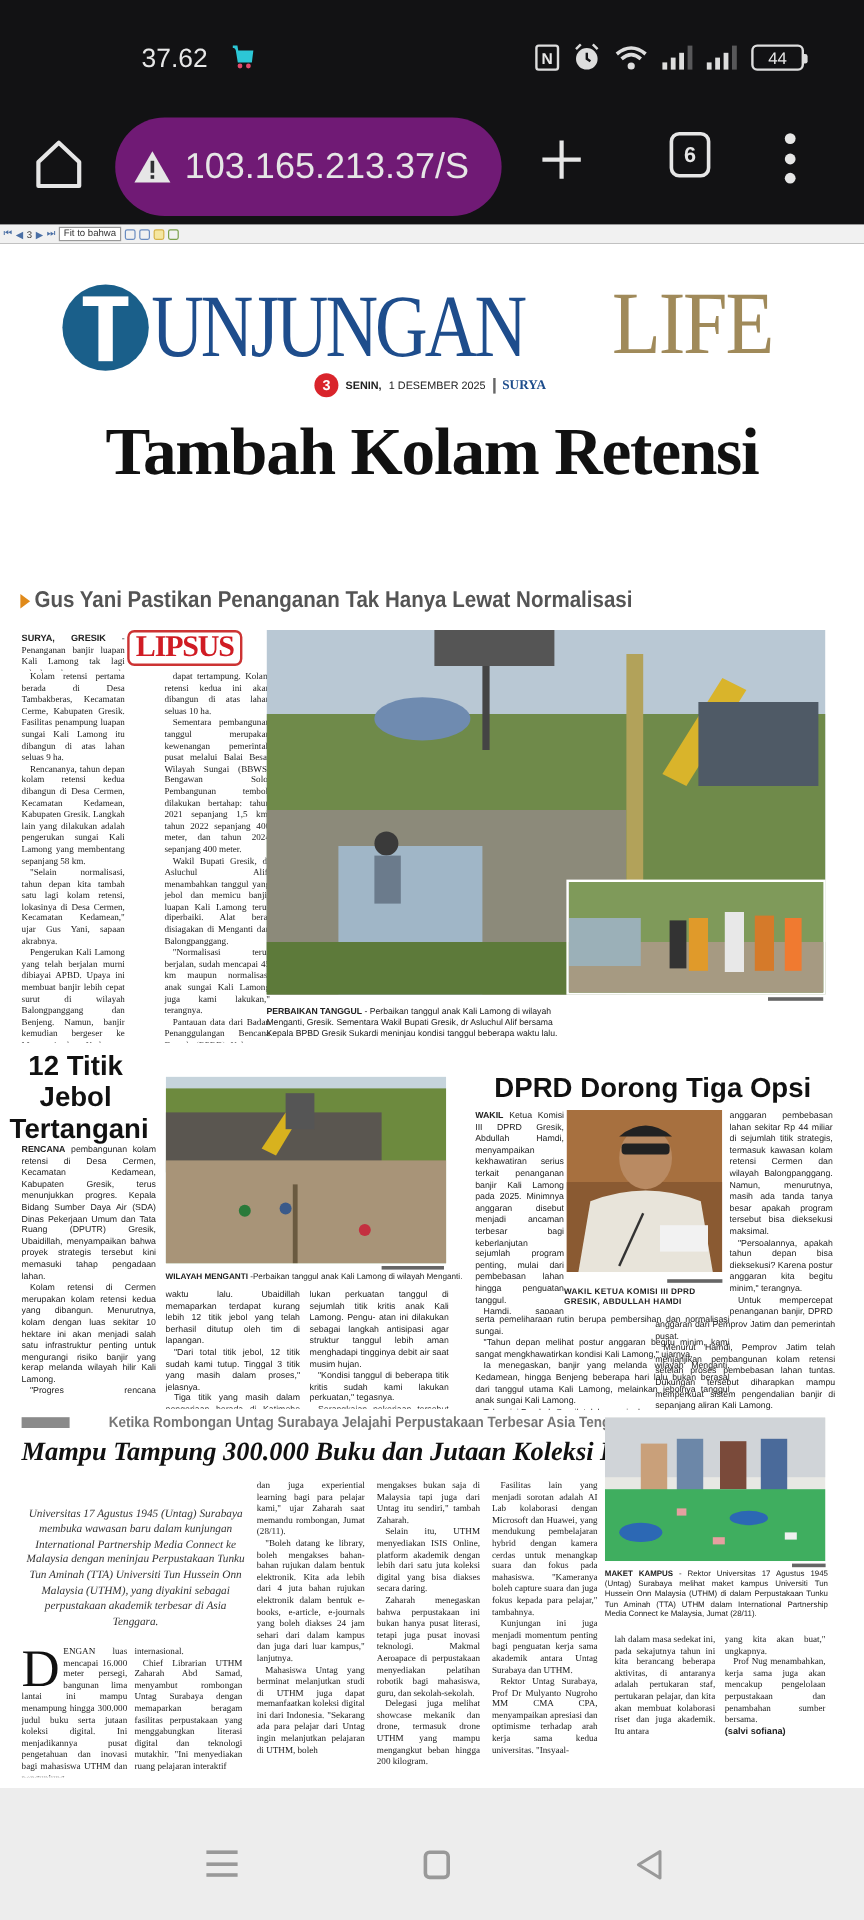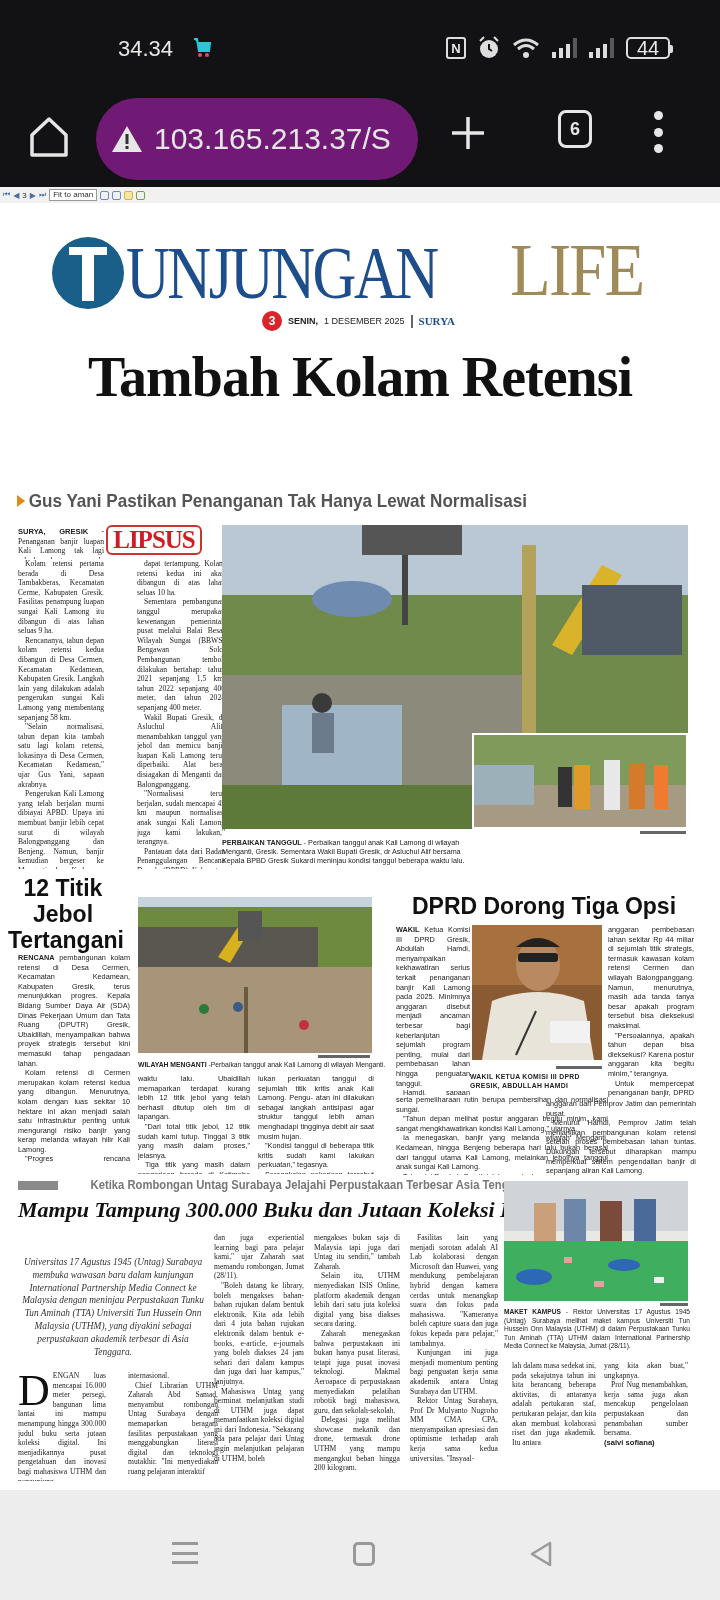--- a/index.html
+++ b/index.html
@@ -7,21 +7,21 @@
   body { font-family: "Liberation Sans", sans-serif; position: relative; }
 
   
   .status-bar { position: absolute; top: 0; left: 0; width: 720px; height: 95px; background: #121214; color: #e8e8e8; }
   .status-time { position: absolute; left: 118px; top: 36px; font-size: 22px; }
   .status-app-icon { position: absolute; left: 192px; top: 37px; width: 20px; height: 22px; }
   .status-right { position: absolute; right: 50px; top: 36px; display: flex; align-items: center; gap: 12px; font-size: 20px; }
   .nfc { width: 20px; height: 22px; border: 2px solid #ddd; border-radius: 3px; font-size: 13px; font-weight: bold; display:flex; align-items:center; justify-content:center; }
   .bars { display:flex; align-items:flex-end; gap:3px; height:20px; }
   .bars i { display:block; width:4px; background:#ddd; }
-  .battery { width: 44px; height: 22px; border: 2px solid #ddd; border-radius: 5px; font-size: 20px; display:flex; align-items:center; justify-content:center; position:relative; }
+  .battery { width: 44px; height: 22px; border: 2px solid #ddd; border-radius: 5px; font-size: 14px; display:flex; align-items:center; justify-content:center; position:relative; }
   .battery::after { content:""; position:absolute; right:-5px; top:6px; width:3px; height:8px; background:#ddd; border-radius:0 2px 2px 0; }
 
   
   .browser-bar { position: absolute; top: 95px; left: 0; width: 720px; height: 92px; background: #121214; }
   .home-btn { position: absolute; left: 28px; top: 20px; width: 42px; height: 44px; }
   .url-pill { position: absolute; left: 96px; top: 3px; width: 322px; height: 82px; background: #701a75; border-radius: 41px; display:flex; align-items:center; padding-left: 14px; overflow:hidden; }
   .warn-icon { width: 34px; height: 30px; margin-right: 10px; flex-shrink:0; }
   .url-text { color: #e6e6e6; font-size: 30px; white-space: nowrap; }
   .plus-btn { position: absolute; left: 448px; top: 18px; width: 40px; height: 40px; }
   .tabs-btn { position: absolute; left: 558px; top: 15px; width: 34px; height: 38px; border: 3px solid #e6e6e6; border-radius: 8px; color:#e6e6e6; font-size: 18px; font-weight:bold; display:flex; align-items:center; justify-content:center; }
@@ -80,21 +80,21 @@
   .nav-bar { position:absolute; top:1490px; left:0; width:720px; height:110px; background:#ededed; }
   .nav-recent { position:absolute; left:172px; top:52px; width:26px; height:22px; display:flex; flex-direction:column; justify-content:space-between; }
   .nav-recent i { display:block; height:3px; background:#999; }
   .nav-home { position:absolute; left:353px; top:52px; width:22px; height:24px; border:3px solid #999; border-radius:5px; }
   .nav-back { position:absolute; left:528px; top:50px; width:28px; height:28px; }
 </style>
 </head>
 <body>
 
 <div class="status-bar">
-  <span class="status-time">34.34</span>
+  <span class="status-time">37.62</span>
   <svg class="status-app-icon" viewBox="0 0 20 22">
     <path d="M2 2 L5 2 L7 14 L17 14 L18 6 L6 6" fill="#2cc7d6" stroke="#2cc7d6" stroke-width="2"></path>
     <circle cx="8" cy="18" r="2" fill="#e24a6b"></circle>
       <circle cx="15" cy="18" r="2" fill="#e24a6b"></circle>
   </svg>
   <div class="status-right">
     <div class="nfc">N</div>
     <svg width="22" height="24" viewBox="0 0 22 24">
       <circle cx="11" cy="13" r="9" fill="#ddd"></circle>
         <path d="M11 8 L11 13 L14 15" stroke="#121214" stroke-width="2" fill="none"></path>
@@ -143,21 +143,21 @@
       <i></i>
     </div>
 </div>
 
 <div class="pdf-toolbar">
   <span class="tb">⏮</span>
   <span class="tb">◀</span>
   <span>3</span>
   <span class="tb">▶</span>
   <span class="tb">⏭</span>
-  <span class="fit-select">Fit to aman</span>
+  <span class="fit-select">Fit to bahwa</span>
   <span class="tb-ico"></span>
   <span class="tb-ico"></span>
   <span class="tb-ico" style="border-color:#d6b34a;background:#f5e6a0"></span>
   <span class="tb-ico" style="border-color:#7aa04a"></span>
 </div>
 
 <div class="page">
 
   <div class="masthead">
     <div class="mast-t"></div>
@@ -320,21 +320,21 @@
     <span class="kicker">Ketika Rombongan Untag Surabaya Jelajahi Perpustakaan Terbesar Asia Tenggara</span>
     <span class="blk r"></span>
   </div>
   <div class="lib-head">Mampu Tampung 300.000 Buku dan Jutaan Koleksi Digital</div>
   <div class="lede">Universitas 17 Agustus 1945 (Untag) Surabaya membuka wawasan baru dalam kunjungan International Partnership Media Connect ke Malaysia dengan meninjau Perpustakaan Tunku Tun Aminah (TTA) Universiti Tun Hussein Onn Malaysia (UTHM), yang diyakini sebagai perpustakaan akademik terbesar di Asia Tenggara.</div>
 
   <div class="col" style="top:1168px;left:18px;width:88px;height:110px;">
     <span class="dropcap">D</span>
     <span>ENGAN luas mencapai 16.000 meter persegi, bangunan lima lantai ini mampu menampung hingga 300.000 judul buku serta jutaan koleksi digital. Ini menjadikannya pusat pengetahuan dan inovasi bagi mahasiswa UTHM dan pengunjung</span>
   </div>
-  <div class="col" style="top:1168px;left:112px;width:90px;height:110px;margin-left:16px;">
+  <div class="col" style="top:1168px;left:112px;width:90px;height:110px;">
     <p style="text-indent:0">internasional.</p>
     <p>Chief Librarian UTHM Zaharah Abd Samad, menyambut rombongan Untag Surabaya dengan memaparkan beragam fasilitas perpustakaan yang menggabungkan literasi digital dan teknologi mutakhir. "Ini menyediakan ruang pelajaran interaktif</p>
   </div>
   <div class="col" style="top:1030px;left:214px;width:90px;height:250px;">
     <p style="text-indent:0">dan juga experiential learning bagi para pelajar kami," ujar Zaharah saat memandu rombongan, Jumat (28/11).</p>
     <p>"Boleh datang ke library, boleh mengakses bahan-bahan rujukan dalam bentuk elektronik. Kita ada lebih dari 4 juta bahan rujukan elektronik dalam bentuk e-books, e-article, e-journals yang boleh diakses 24 jam sehari dari dalam kampus dan juga dari luar kampus," lanjutnya.</p>
     <p>Mahasiswa Untag yang berminat melanjutkan studi di UTHM juga dapat memanfaatkan koleksi digital ini dari Indonesia. "Sekarang ada para pelajar dari Untag ingin melanjutkan pelajaran di UTHM, boleh</p>
   </div>
   <div class="col" style="top:1030px;left:314px;width:86px;height:250px;">
     <p style="text-indent:0">mengakses bukan saja di Malaysia tapi juga dari Untag itu sendiri," tambah Zaharah.</p>

